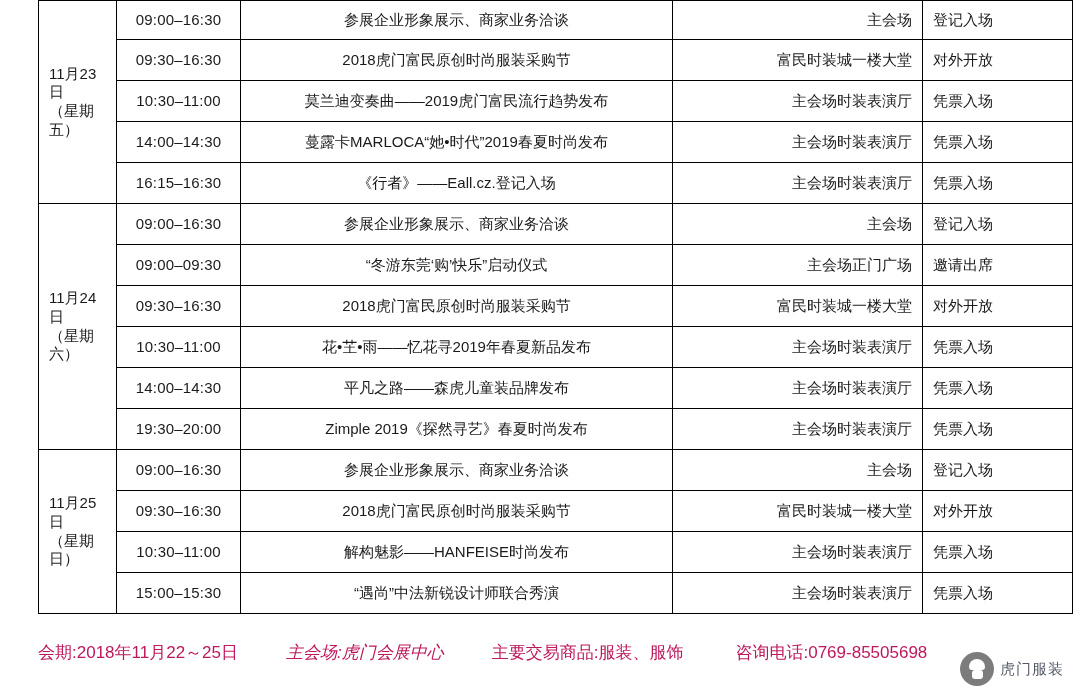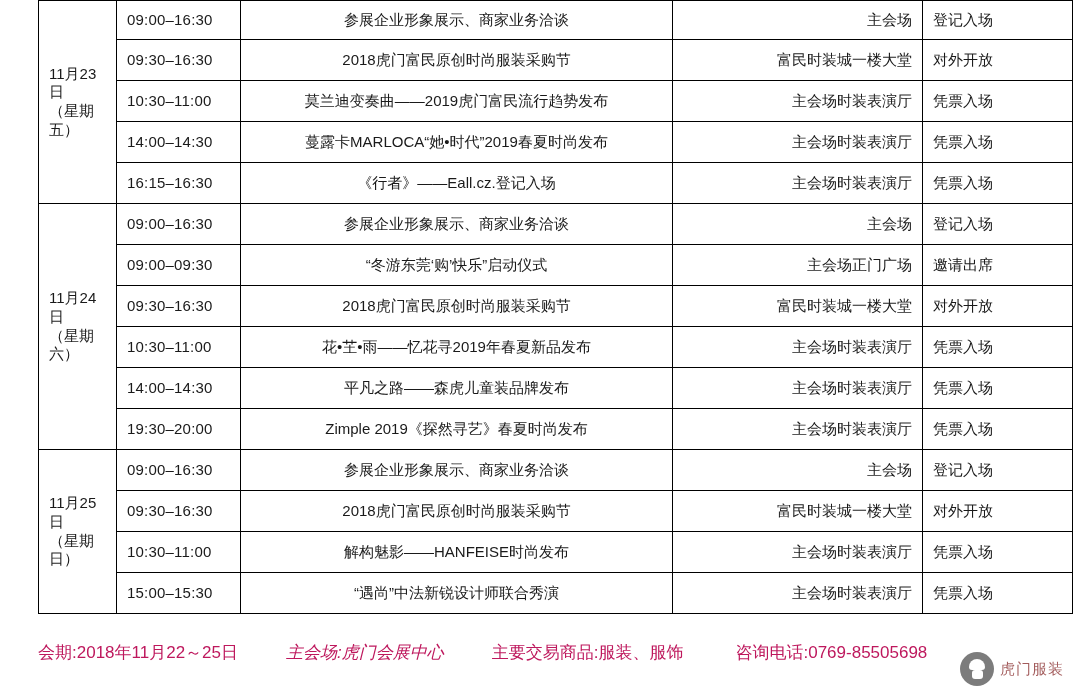--- a/index.html
+++ b/index.html
@@ -44,20 +44,21 @@
   col.c-event { width: 432px; }
   col.c-place { width: 250px; }
   col.c-admit { width: 150px; }
 
   td.date-cell {
     font-size: 14px;
     line-height: 1.55;
     padding: 0 2px;
   }
   td.time-cell {
+    text-align: center;
     font-size: 15px;
     letter-spacing: 0.2px;
   }
   td.event-cell {
     text-align: center;
     font-size: 15px;
   }
   td.place-cell {
     text-align: right;
     font-size: 15px;
@@ -120,21 +121,21 @@
     position: absolute;
     left: 12px;
     top: 18px;
     width: 11px;
     height: 9px;
     border-radius: 3px;
     background: #fff;
   }
   .wm-text {
     font-size: 15px;
-    color: #7f1d1d;
+    color: #0f172a;
     letter-spacing: 1px;
   }
 </style>
 </head>
 <body>
 
 <div class="sheet">
 
   <table class="schedule">
     <colgroup>

